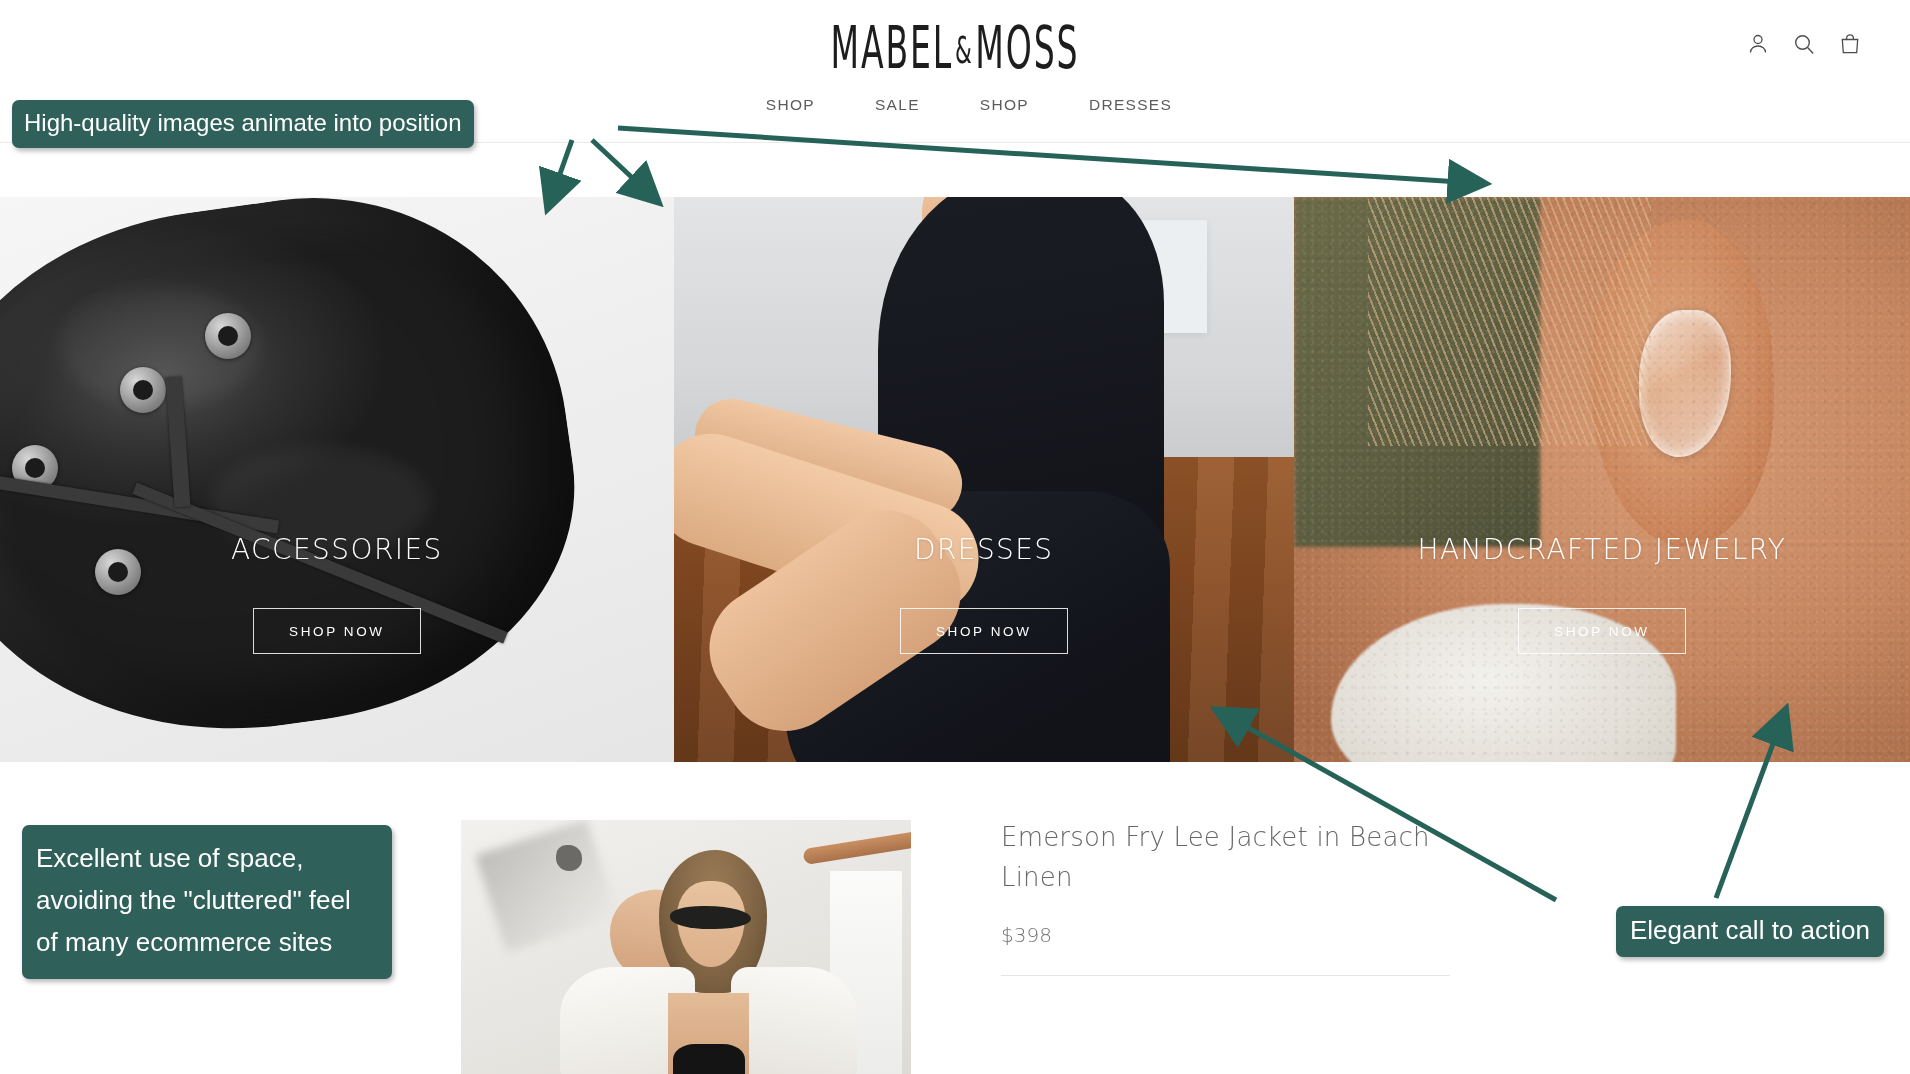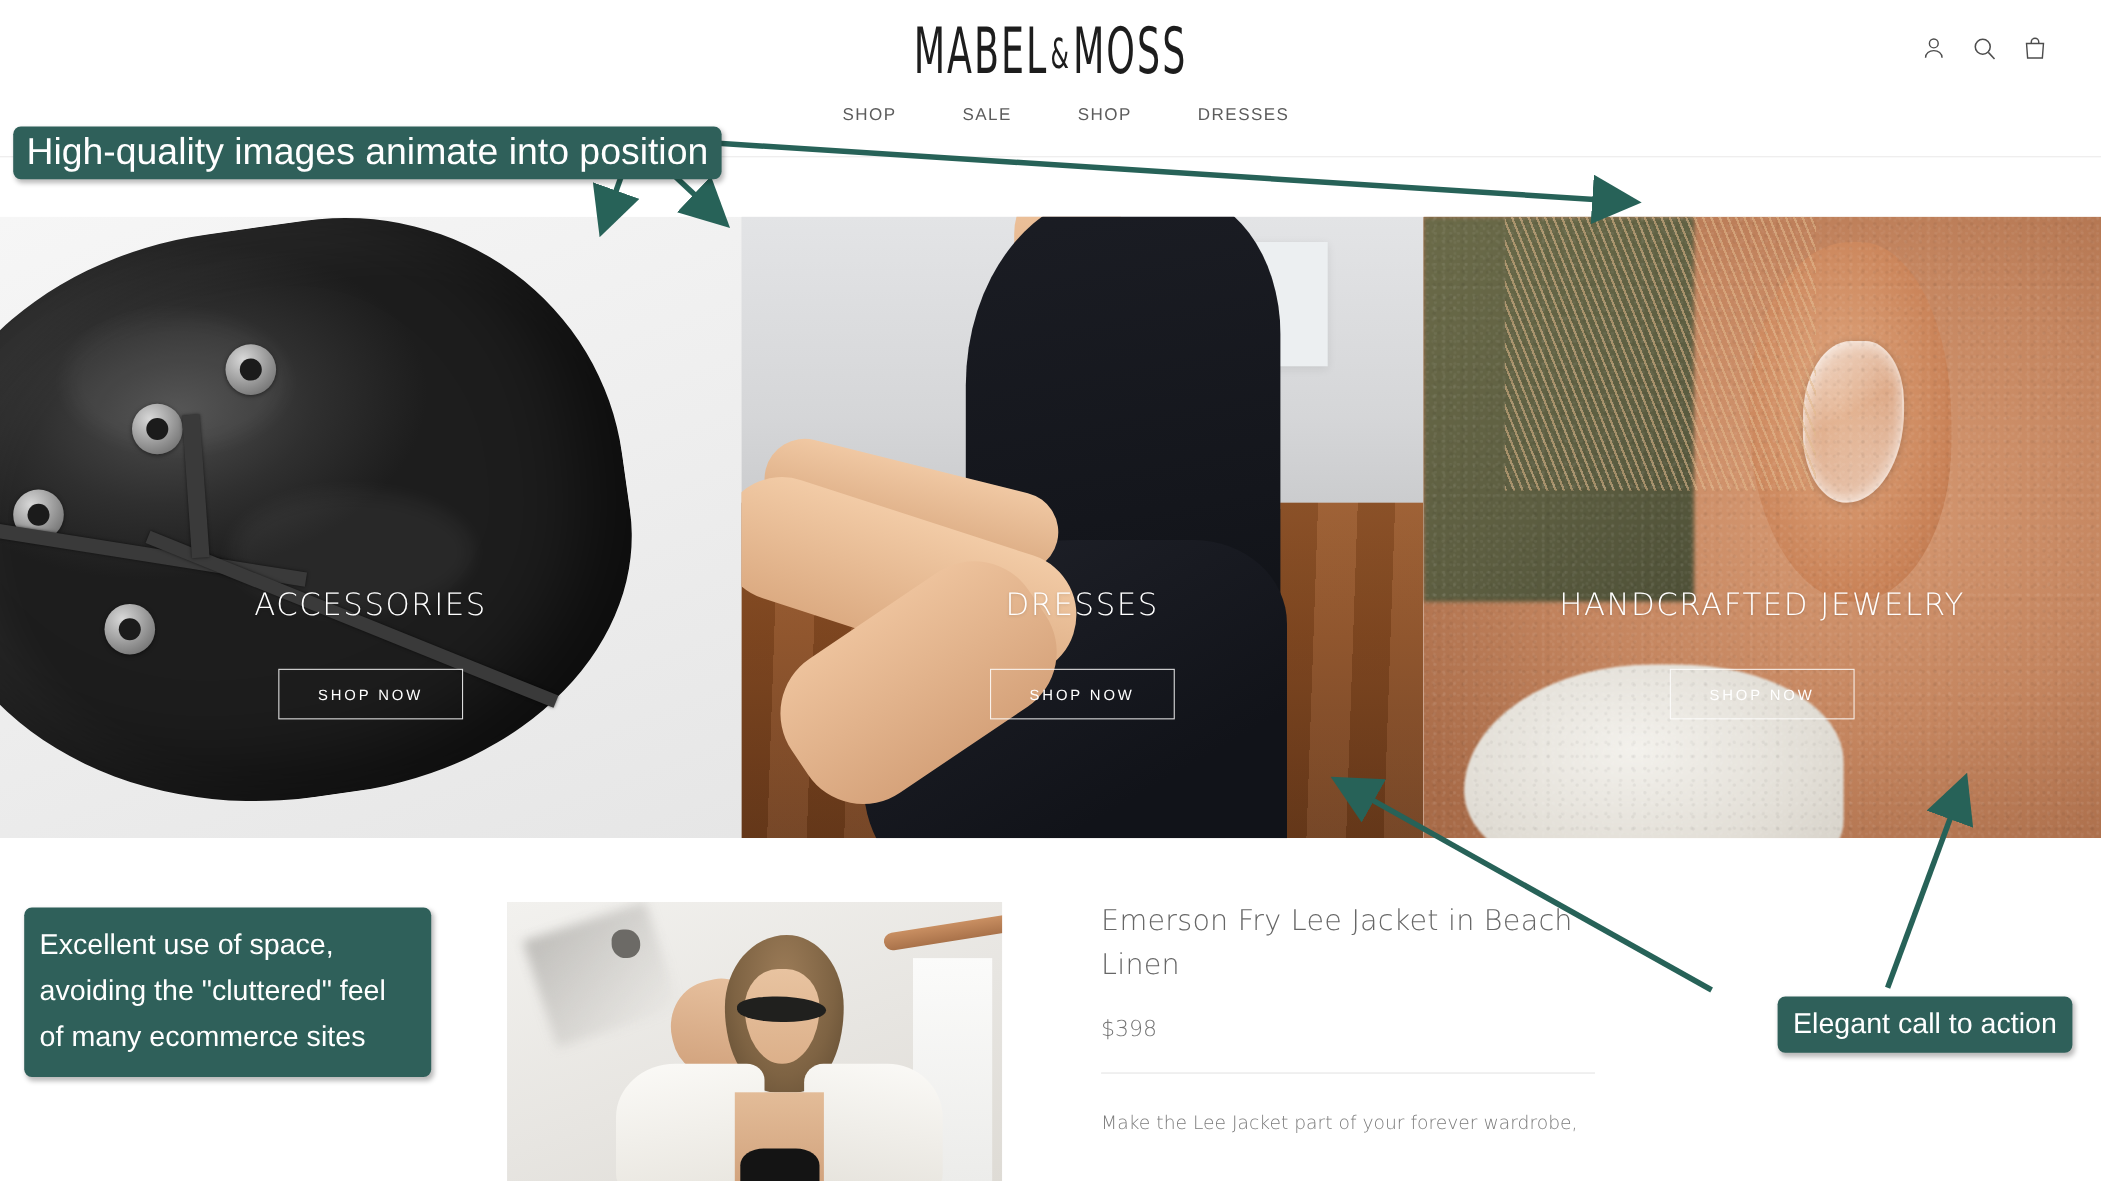--- a/index.html
+++ b/index.html
@@ -282,23 +282,23 @@
     position: absolute;
     background: #2f605a;
     color: #ffffff;
     border-radius: 7px;
     font-family: "Liberation Sans", sans-serif;
     font-weight: 400;
     box-shadow: 2px 3px 5px rgba(0,0,0,.28);
     z-index: 30;
   }
   .anno-1 {
-    left: 12px; top: 115px;
+    left: 12px; top: 100px;
     padding: 8px 12px 10px 12px;
-    font-size: 34px; line-height: 30px;
+    font-size: 24px; line-height: 30px;
     white-space: nowrap;
   }
   .anno-2 {
     left: 22px; top: 825px;
     width: 370px;
     padding: 12px 14px 16px 14px;
     font-size: 26px; line-height: 42px;
   }
   .anno-3 {
     left: 1616px; top: 906px;
@@ -420,21 +420,20 @@
       <div class="pi-blazer-l"></div>
       <div class="pi-blazer-r"></div>
       <div class="pi-chest"></div>
       <div class="pi-top"></div>
     </div>
 
     <div class="product-info">
       <div class="product-title">Emerson Fry Lee Jacket in Beach Linen</div>
       <div class="product-price">$398</div>
       <div class="product-divider"></div>
-      <div class="product-desc">Make the Lee Jacket part of your forever wardrobe,</div>
     </div>
   </div>
 
   <svg class="arrows" width="1910" height="1074" viewBox="0 0 1910 1074">
     <defs>
       <marker id="ah" markerWidth="9" markerHeight="9" refX="2.5" refY="4.5" orient="auto">
         <path d="M0,0 L9,4.5 L0,9 z" fill="#276258"></path>
       </marker>
     </defs>
 

